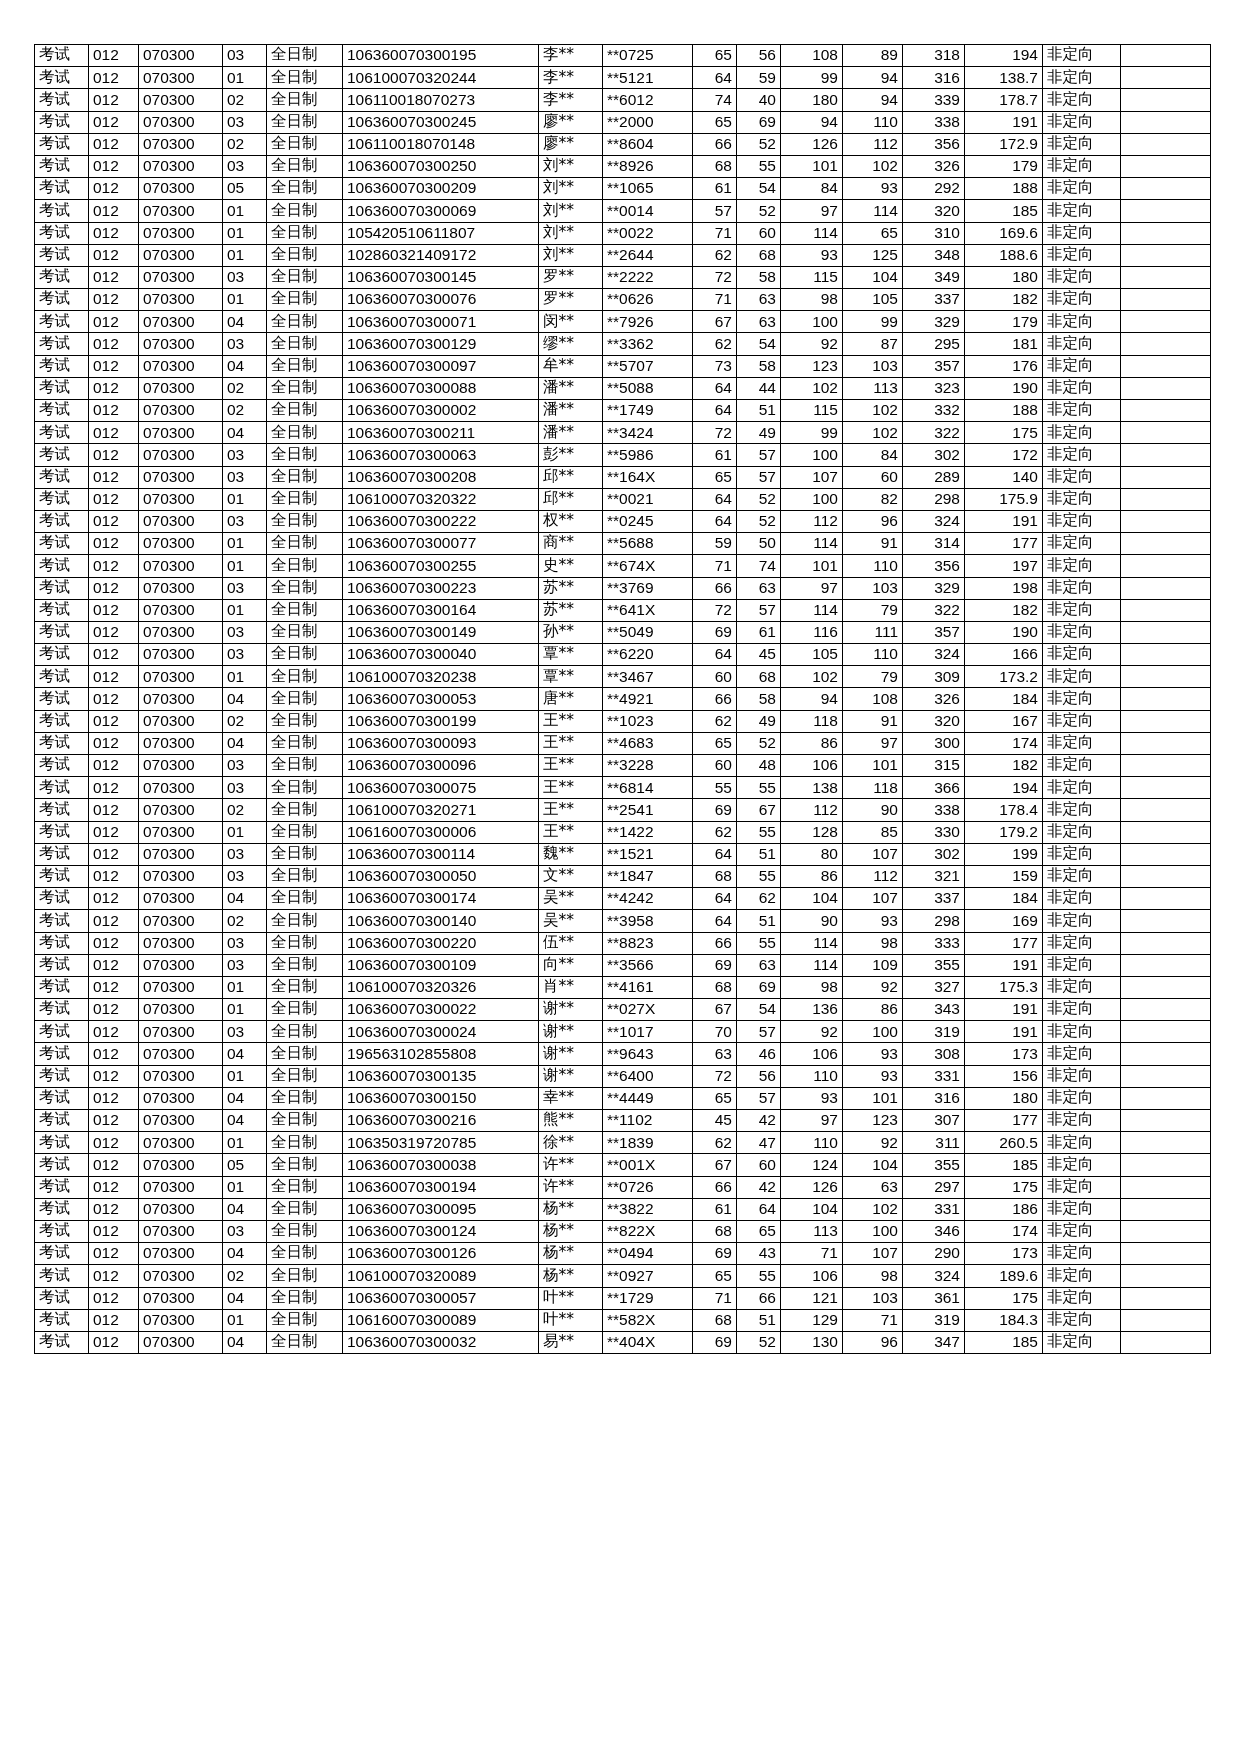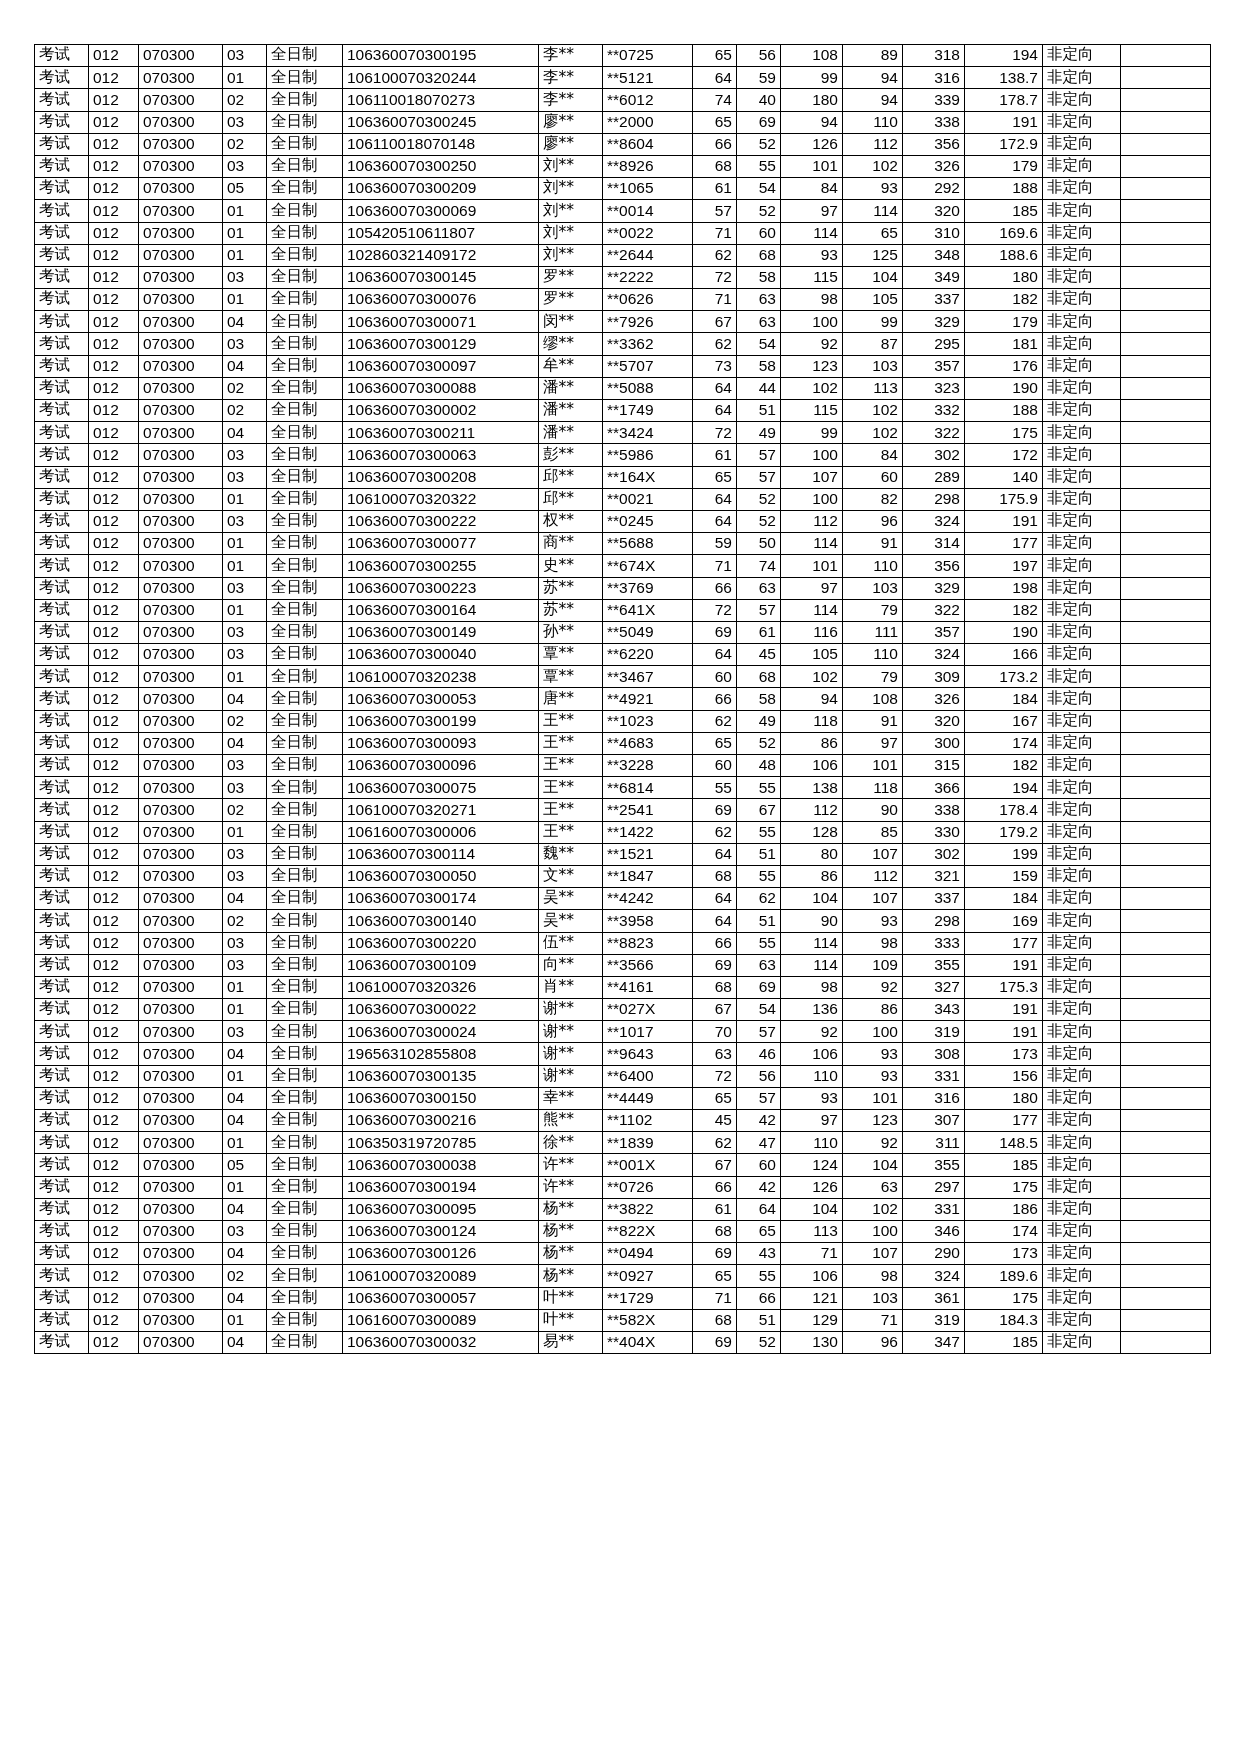--- a/index.html
+++ b/index.html
@@ -972,21 +972,21 @@
           <td class="al num">01</td>
           <td class="al cn">全日制</td>
           <td class="al num">106350319720785</td>
           <td class="al cn">徐**</td>
           <td class="al num">**1839</td>
           <td class="ar num">62</td>
           <td class="ar num">47</td>
           <td class="ar num">110</td>
           <td class="ar num">92</td>
           <td class="ar num">311</td>
-          <td class="ar num">148.5</td>
+          <td class="ar num">260.5</td>
           <td class="al cn">非定向</td>
           <td class="al"></td>
         </tr>
         <tr>
           <td class="al cn">考试</td>
           <td class="al num">012</td>
           <td class="al num">070300</td>
           <td class="al num">05</td>
           <td class="al cn">全日制</td>
           <td class="al num">106360070300038</td>

